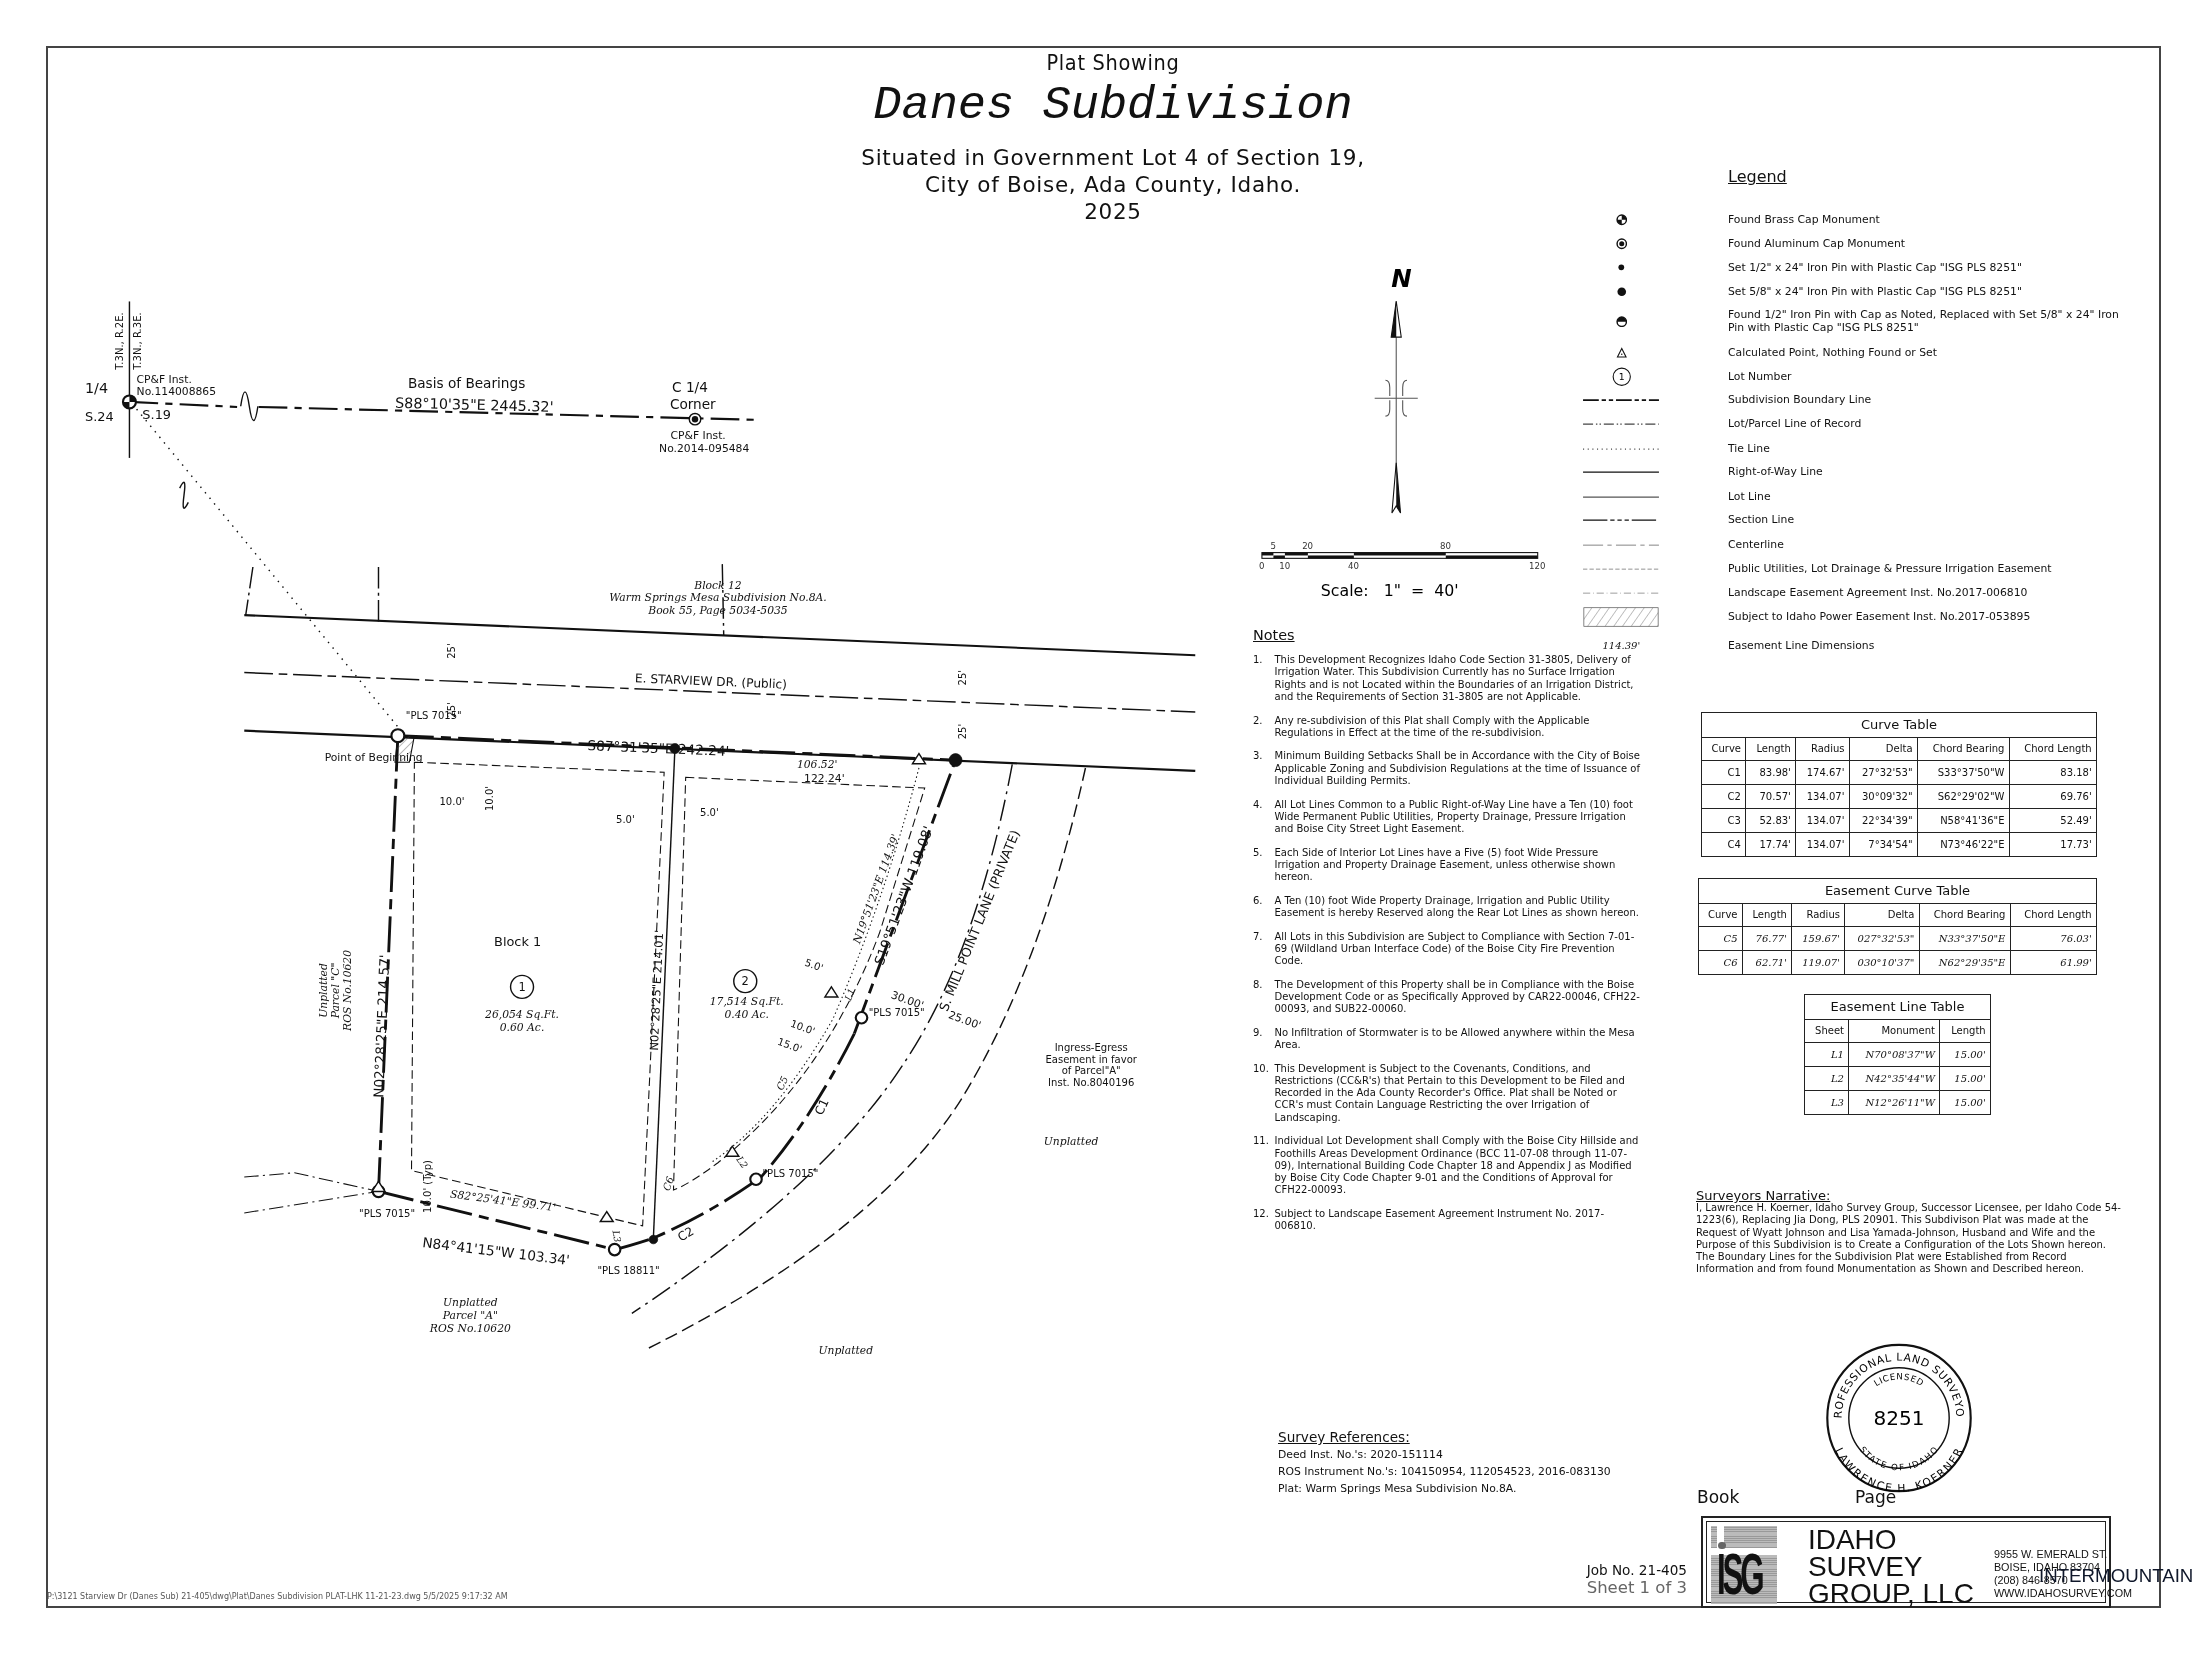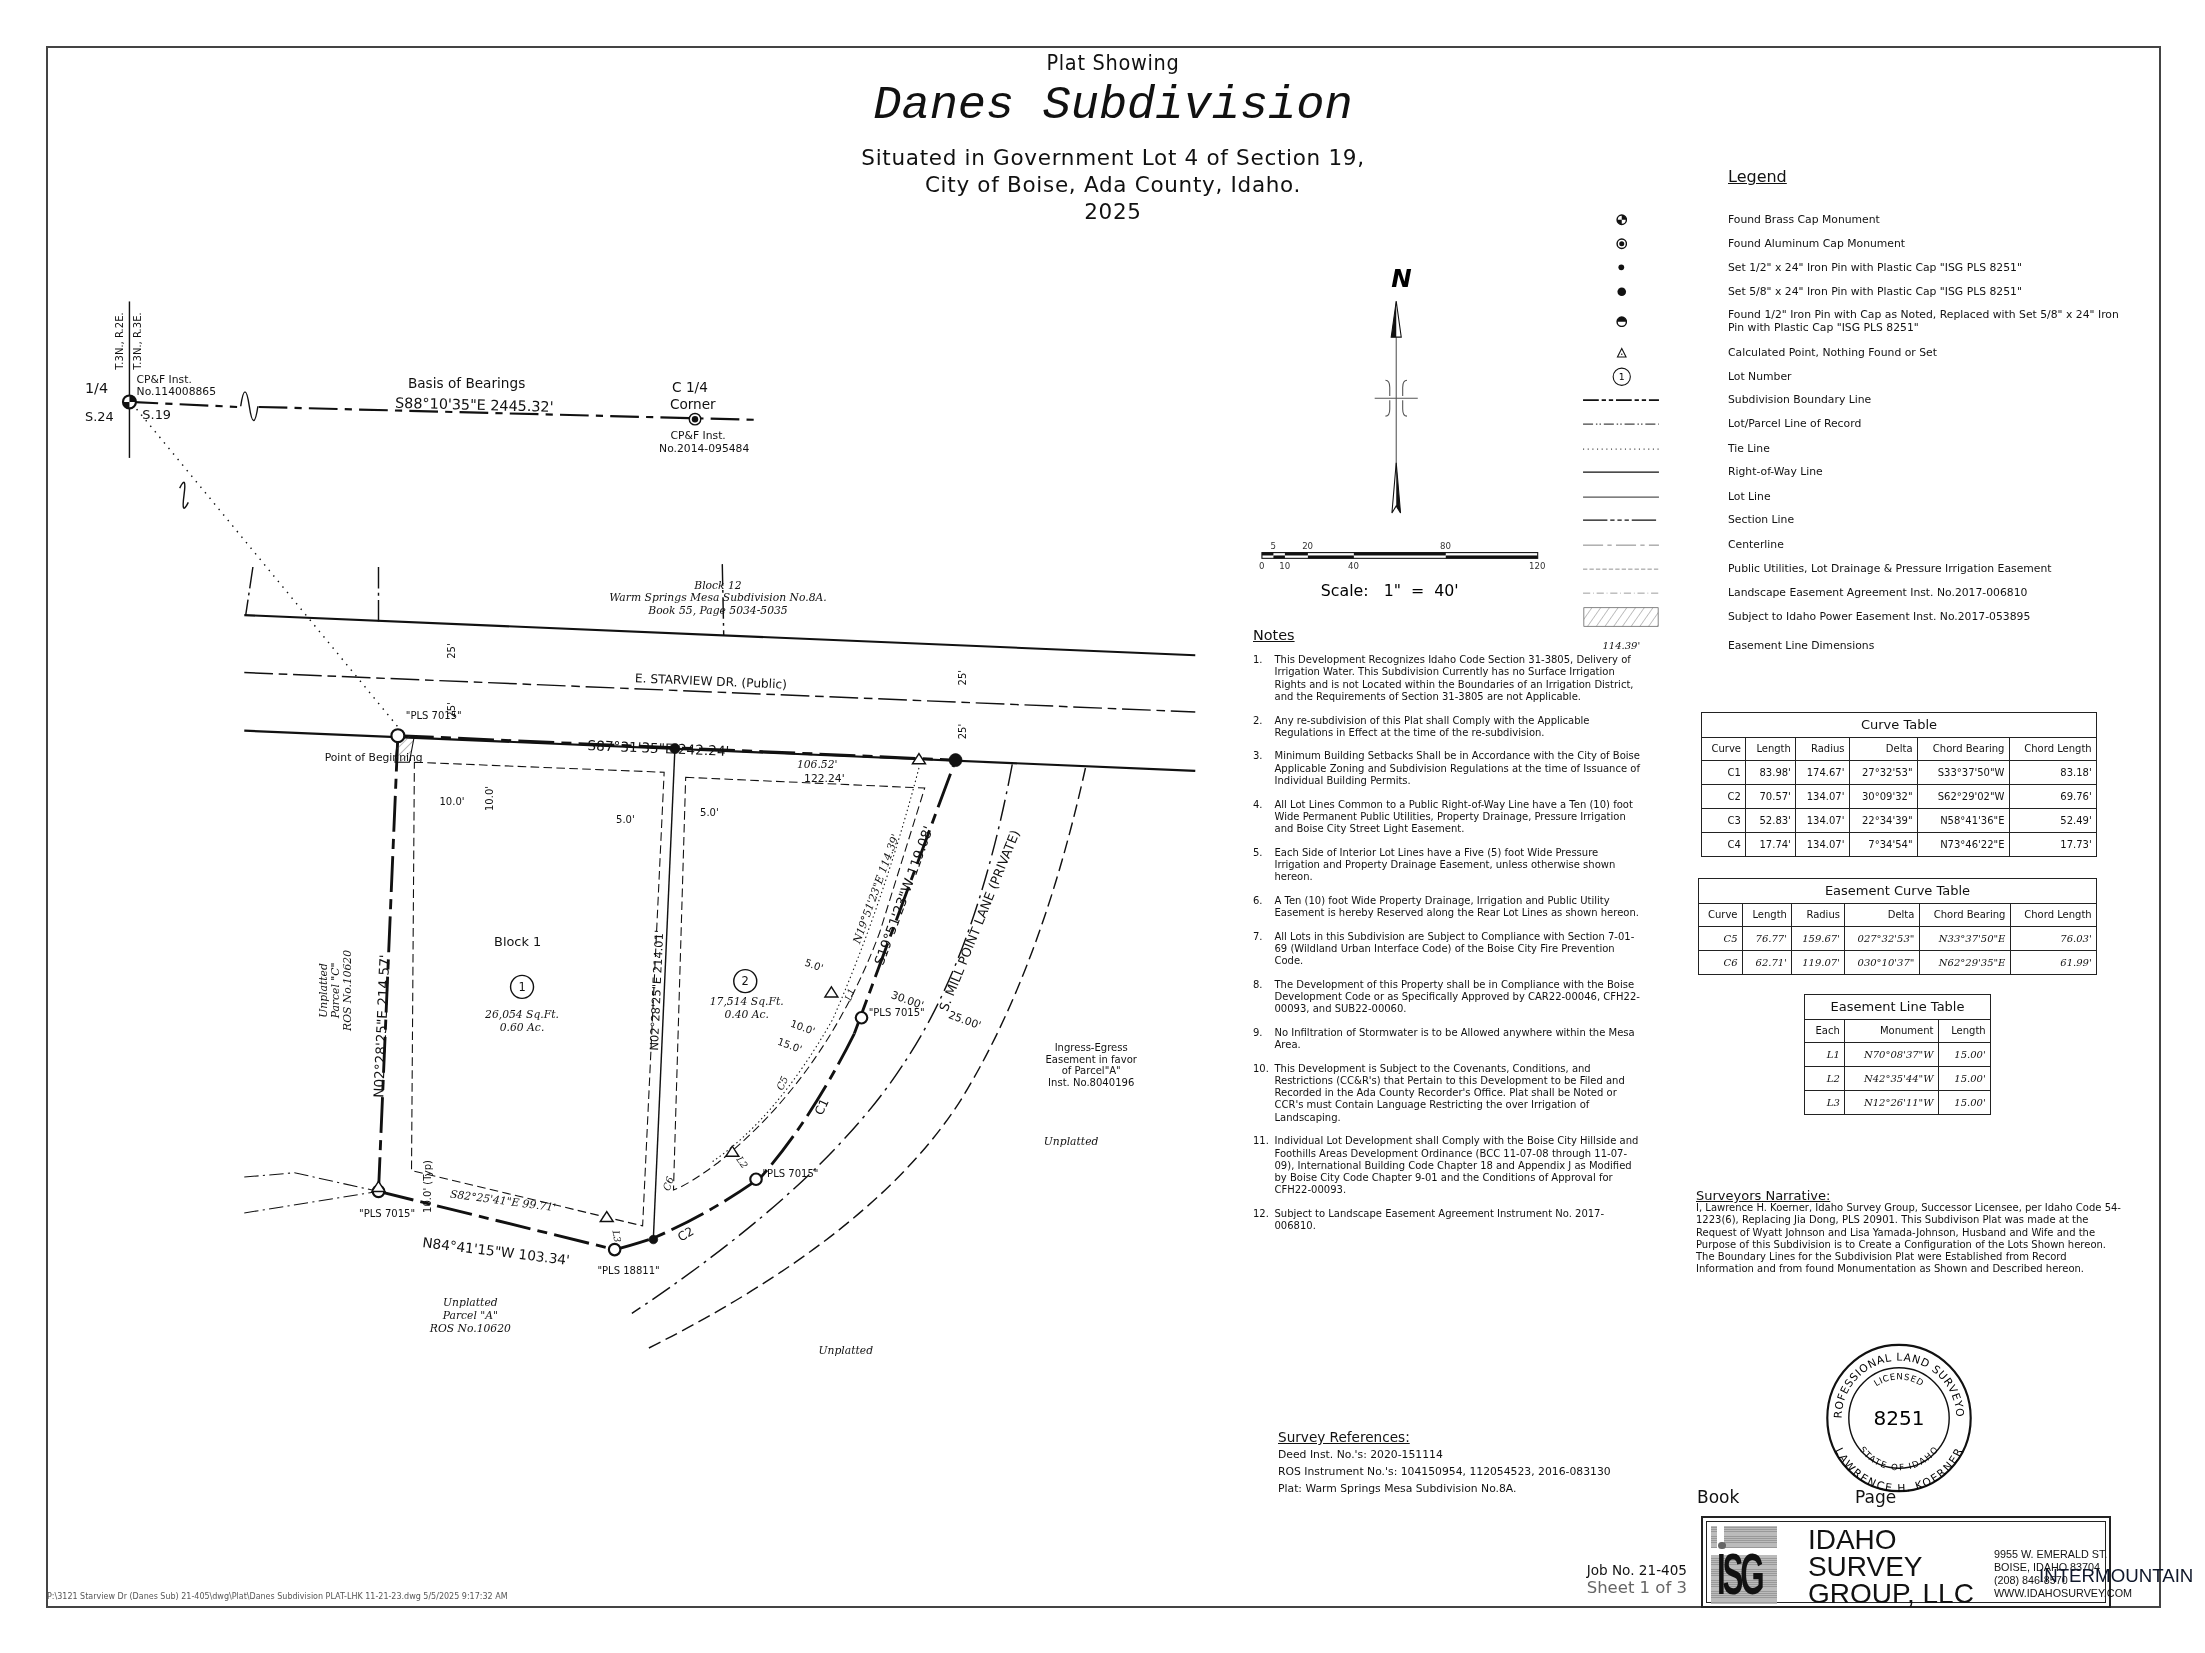--- a/index.html
+++ b/index.html
@@ -515,21 +515,21 @@
         <td>N62°29'35"E</td>
         <td>61.99'</td>
       </tr>
 </tbody>
   </table>
 
 <table class="ct ital" style="left:1804px;top:994px;width:187px">
   <caption>Easement Line Table</caption>
   <tbody>
       <tr>
-    <th>Each</th>
+    <th>Sheet</th>
     <th>Monument</th>
     <th>Length</th>
   </tr>
   <tr>
         <td>L1</td>
         <td>N70°08'37"W</td>
         <td>15.00'</td>
       </tr>
   <tr>
         <td>L2</td>

